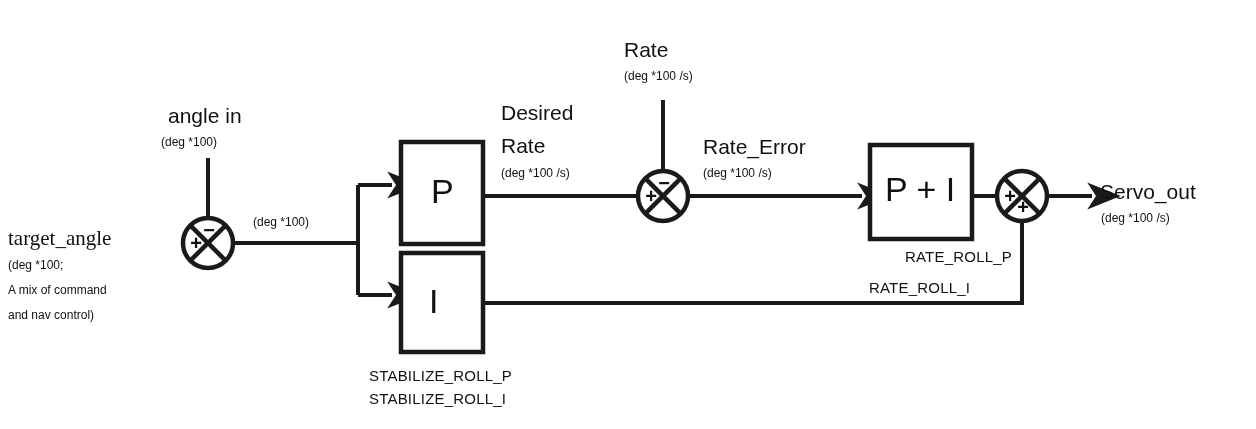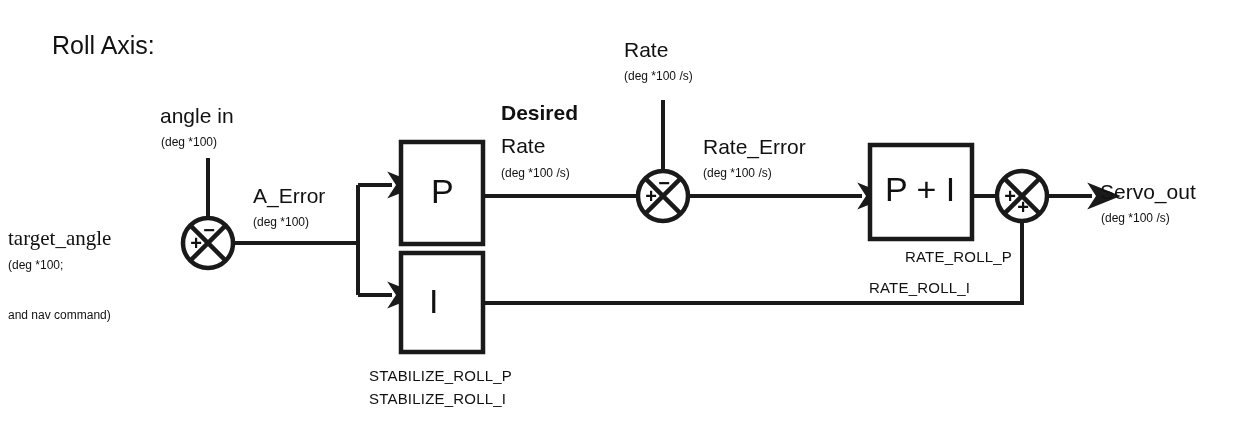--- a/index.html
+++ b/index.html
@@ -78,33 +78,32 @@
 
     <rect x="401" y="142" width="82" height="102" fill="#fff" stroke="#1a1a1a" stroke-width="4.5"></rect>
     <rect x="401" y="253" width="82" height="99" fill="#fff" stroke="#1a1a1a" stroke-width="4.5"></rect>
     <rect x="870" y="145" width="102" height="94" fill="#fff" stroke="#1a1a1a" stroke-width="4.5"></rect>
   </svg>
 
   <div class="blocktxt" style="left:431px;top:172px;">P</div>
   <div class="blocktxt" style="left:429px;top:282px;">I</div>
   <div class="blocktxt" style="left:885px;top:170px;">P + I</div>
 
-  <div class="lbl title" style="left:52px;top:31px;">Roll Axis:</div>
 
-  <div class="lbl big" style="left:160px;top:104px;">angle in</div>
+  <div class="lbl big" style="left:168px;top:104px;">angle in</div>
   <div class="lbl sub" style="left:161px;top:136px;">(deg *100)</div>
 
   <div class="lbl big" style="left:8px;top:227px;font-family:Liberation Serif, serif;">target_angle</div>
   <div class="lbl sub" style="left:8px;top:259px;">(deg *100;</div>
-  <div class="lbl sub" style="left:8px;top:309px;">and nav command)</div>
+  <div class="lbl sub" style="left:8px;top:284px;">A mix of command</div>
+  <div class="lbl sub" style="left:8px;top:309px;">and nav control)</div>
 
-  <div class="lbl big" style="left:253px;top:184px;">A_Error</div>
   <div class="lbl sub" style="left:253px;top:216px;">(deg *100)</div>
 
-  <div class="lbl big" style="left:501px;top:101px;font-weight:bold;">Desired</div>
+  <div class="lbl big" style="left:501px;top:101px;">Desired</div>
   <div class="lbl big" style="left:501px;top:134px;">Rate</div>
   <div class="lbl sub" style="left:501px;top:167px;">(deg *100 /s)</div>
 
   <div class="lbl big" style="left:624px;top:38px;">Rate</div>
   <div class="lbl sub" style="left:624px;top:70px;">(deg *100 /s)</div>
 
   <div class="lbl big" style="left:703px;top:135px;">Rate_Error</div>
   <div class="lbl sub" style="left:703px;top:167px;">(deg *100 /s)</div>
 
   <div class="lbl big" style="left:1100px;top:180px;">Servo_out</div>

